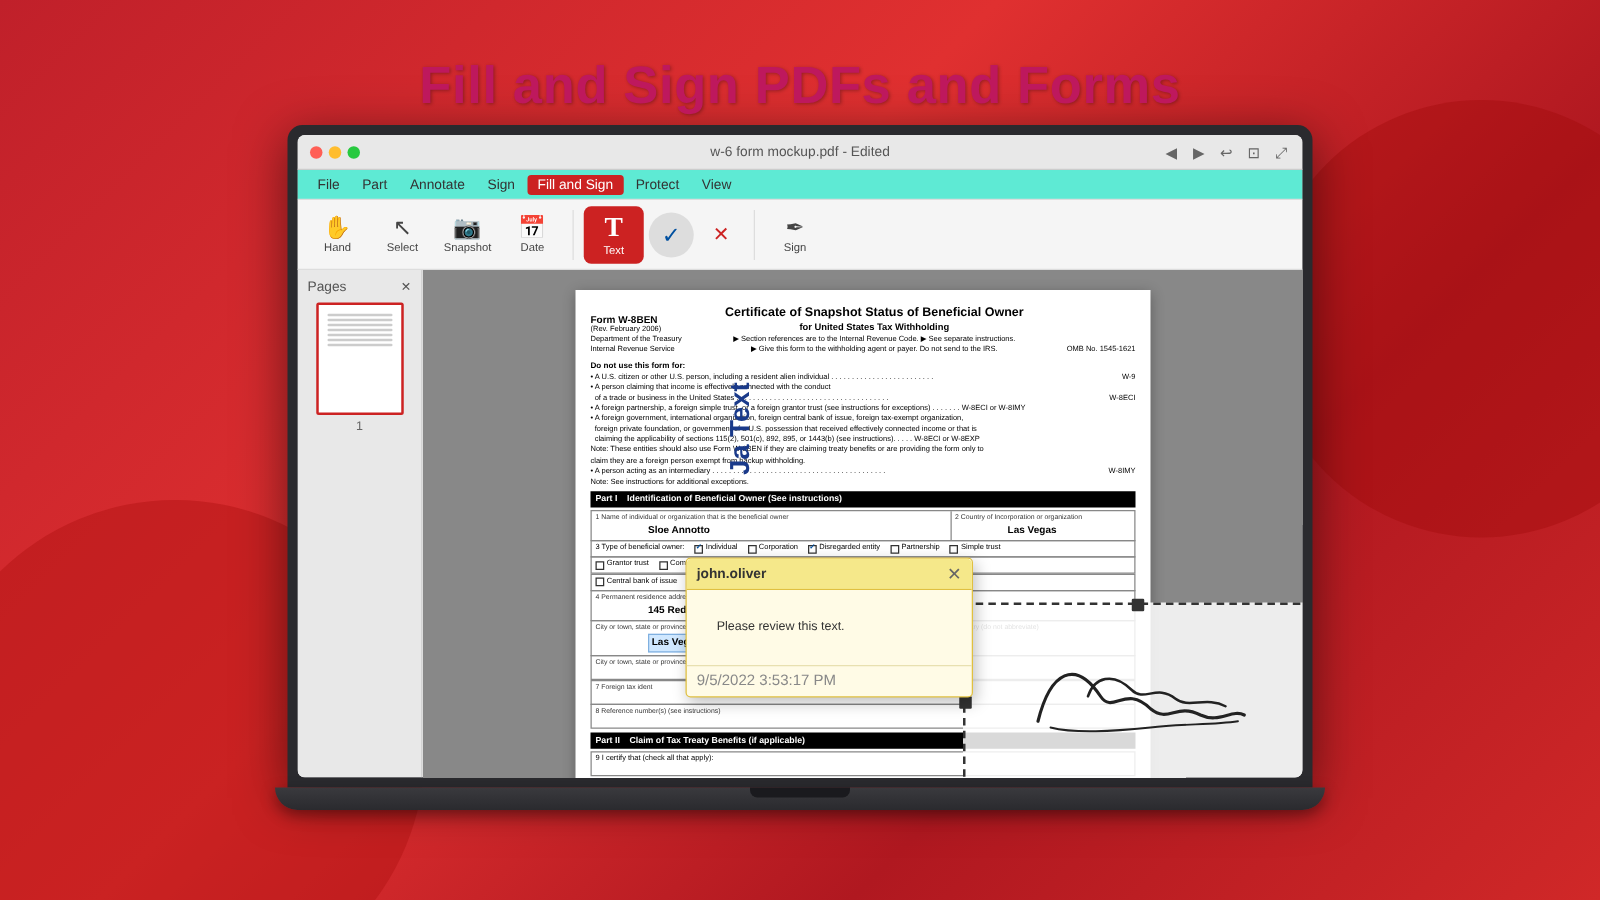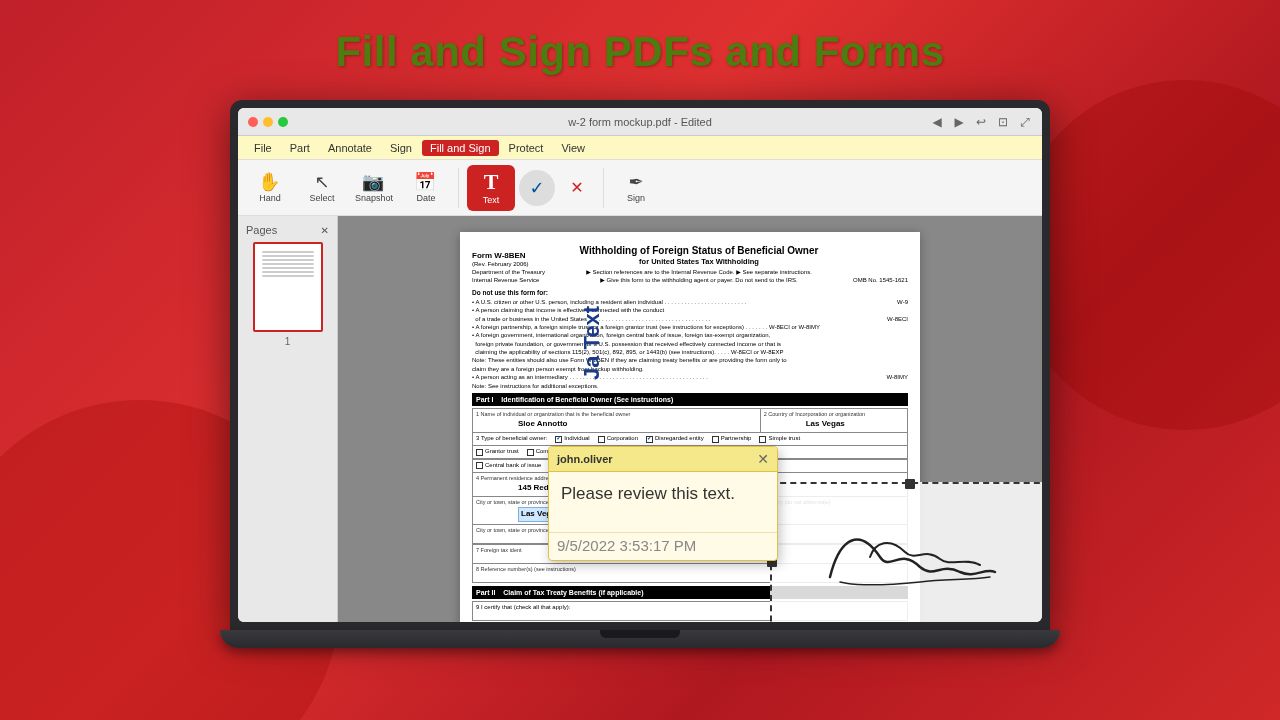--- a/index.html
+++ b/index.html
@@ -23,24 +23,24 @@
     .bg-circle-2 {
       position: absolute;
       width: 350px; height: 350px;
       border-radius: 50%;
       background: rgba(160,10,10,0.4);
       top: 80px; right: -80px;
     }
 
     .page-title {
       text-align: center;
-      color: #4d7c0f;
+      color: #be185d;
       font-size: 42px;
       font-weight: 900;
-      padding-top: 28px;
+      padding-top: 44px;
       padding-bottom: 18px;
       letter-spacing: 0.5px;
       position: relative;
       z-index: 10;
       text-shadow: 1px 1px 3px rgba(0,0,0,0.3);
     }
 
     
     .laptop-shell {
       position: absolute;
@@ -133,21 +133,21 @@
     }
     .title-bar-icon {
       width: 14px; height: 14px;
       color: #666;
       font-size: 12px;
       display: flex; align-items: center; justify-content: center;
     }
 
     
     .menu-bar {
-      background: #fef9c3;
+      background: #5eead4;
       height: 24px;
       display: flex;
       align-items: center;
       padding: 0 8px;
       border-bottom: 1px solid #ddd;
       gap: 2px;
     }
     .menu-item {
       font-size: 11px;
       color: #333;
@@ -424,28 +424,28 @@
       color: #333;
     }
     .comment-close {
       cursor: pointer;
       font-size: 14px;
       color: #666;
       background: none;
       border: none;
     }
     .comment-body {
-      padding: 12px;
-      font-size: 17px;
+      padding: 24px;
+      font-size: 10px;
       color: #333;
       min-height: 60px;
     }
     .comment-timestamp {
       padding: 4px 8px 6px;
-      font-size: 15px;
+      font-size: 12px;
       color: #888;
       border-top: 1px solid #e8e0b0;
     }
 
     
     .signature-overlay {
       position: absolute;
       right: -130px;
       bottom: 50px;
       width: 280px;
@@ -520,21 +520,21 @@
             <div class="dot dot-yellow"></div>
             <div class="dot dot-green"></div>
           </div>
           <div class="title-bar-icons">
             <span class="title-bar-icon">◀</span>
             <span class="title-bar-icon">▶</span>
             <span class="title-bar-icon">↩</span>
             <span class="title-bar-icon">⊡</span>
             <span class="title-bar-icon">⤢</span>
           </div>
-          <span class="title-bar-title">w-2 form mockup.pdf - Edited</span>
+          <span class="title-bar-title">w-6 form mockup.pdf - Edited</span>
         </div>
 
         <div class="menu-bar">
           <div class="menu-item">File</div>
           <div class="menu-item">Part</div>
           <div class="menu-item">Annotate</div>
           <div class="menu-item">Sign</div>
           <div class="menu-item active">Fill and Sign</div>
           <div class="menu-item">Protect</div>
           <div class="menu-item">View</div>
@@ -616,21 +616,21 @@
               </div>
 
               <div class="form-header">
                 <div>
                   <div class="form-label">Form <span>W-8BEN</span></div>
                   <div style="font-size:6px;">(Rev. February 2006)</div>
                   <div style="font-size:6px;">Department of the Treasury</div>
                   <div style="font-size:6px;">Internal Revenue Service</div>
                 </div>
                 <div class="form-title-block">
-                  <div class="form-title-main">Withholding of Foreign Status of Beneficial Owner</div>
+                  <div class="form-title-main">Certificate of Snapshot Status of Beneficial Owner</div>
                   <div class="form-title-sub">for United States Tax Withholding</div>
                   <div style="font-size:6px; margin-top:2px;">
                     ▶ Section references are to the Internal Revenue Code. ▶ See separate instructions.<br>
                     ▶ Give this form to the withholding agent or payer. Do not send to the IRS.
                   </div>
                 </div>
                 <div>
                   <div class="form-omb">OMB No. 1545-1621</div>
                 </div>
               </div>

